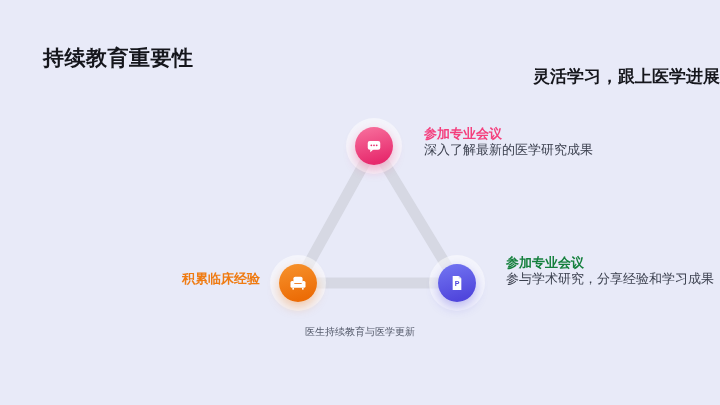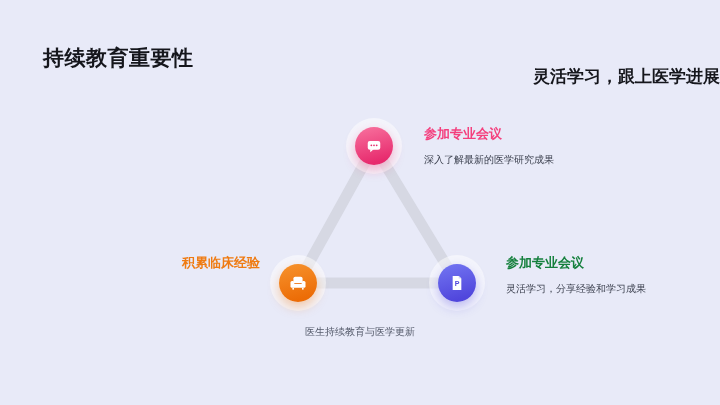--- a/index.html
+++ b/index.html
@@ -41,25 +41,25 @@
     box-shadow: 0 5px 12px rgba(236, 108, 6, 0.35);
   }
   .node-conference {
     left: 438px; top: 264px;
     background: linear-gradient(165deg, #7376f2 0%, #5046dc 85%);
     box-shadow: 0 5px 12px rgba(80, 70, 220, 0.35);
   }
 
   .info { position: absolute; line-height: 1.2; }
   .info .label { font-size: 13px; font-weight: bold; }
-  .info .desc { margin-top: 12px; font-size: 10px; color: #3a3f4d; }
+  .info .desc { margin-top: 0; font-size: 13px; color: #3a3f4d; }
   .info-academic { left: 424px; top: 126px; }
   .info-academic .label { color: #f43f7d; }
   .info-clinical { right: 460px; top: 255px; text-align: right; }
-  .info-clinical .label { color: #ef7b12; }
+  .info-clinical .label { color: #ef7b12; margin-top: 16px; }
   .info-conference { left: 506px; top: 255px; }
   .info-conference .label { color: #15803d; }
 
   .caption {
     position: absolute; left: 0; right: 0; top: 325px;
     text-align: center; font-size: 10px; color: #555b6b;
   }
 </style>
 </head>
 <body>
@@ -112,18 +112,18 @@
     <div class="label">参加专业会议</div>
     <div class="desc">深入了解最新的医学研究成果</div>
   </div>
 
   <div class="info info-clinical">
     <div class="label">积累临床经验</div>
   </div>
 
   <div class="info info-conference">
     <div class="label">参加专业会议</div>
-    <div class="desc">灵活学习，分享经验和学习成果</div>
+    <div class="desc">参与学术研究，分享经验和学习成果</div>
   </div>
 
   <div class="caption">医生持续教育与医学更新</div>
 
 </div>
 
 </body></html>

